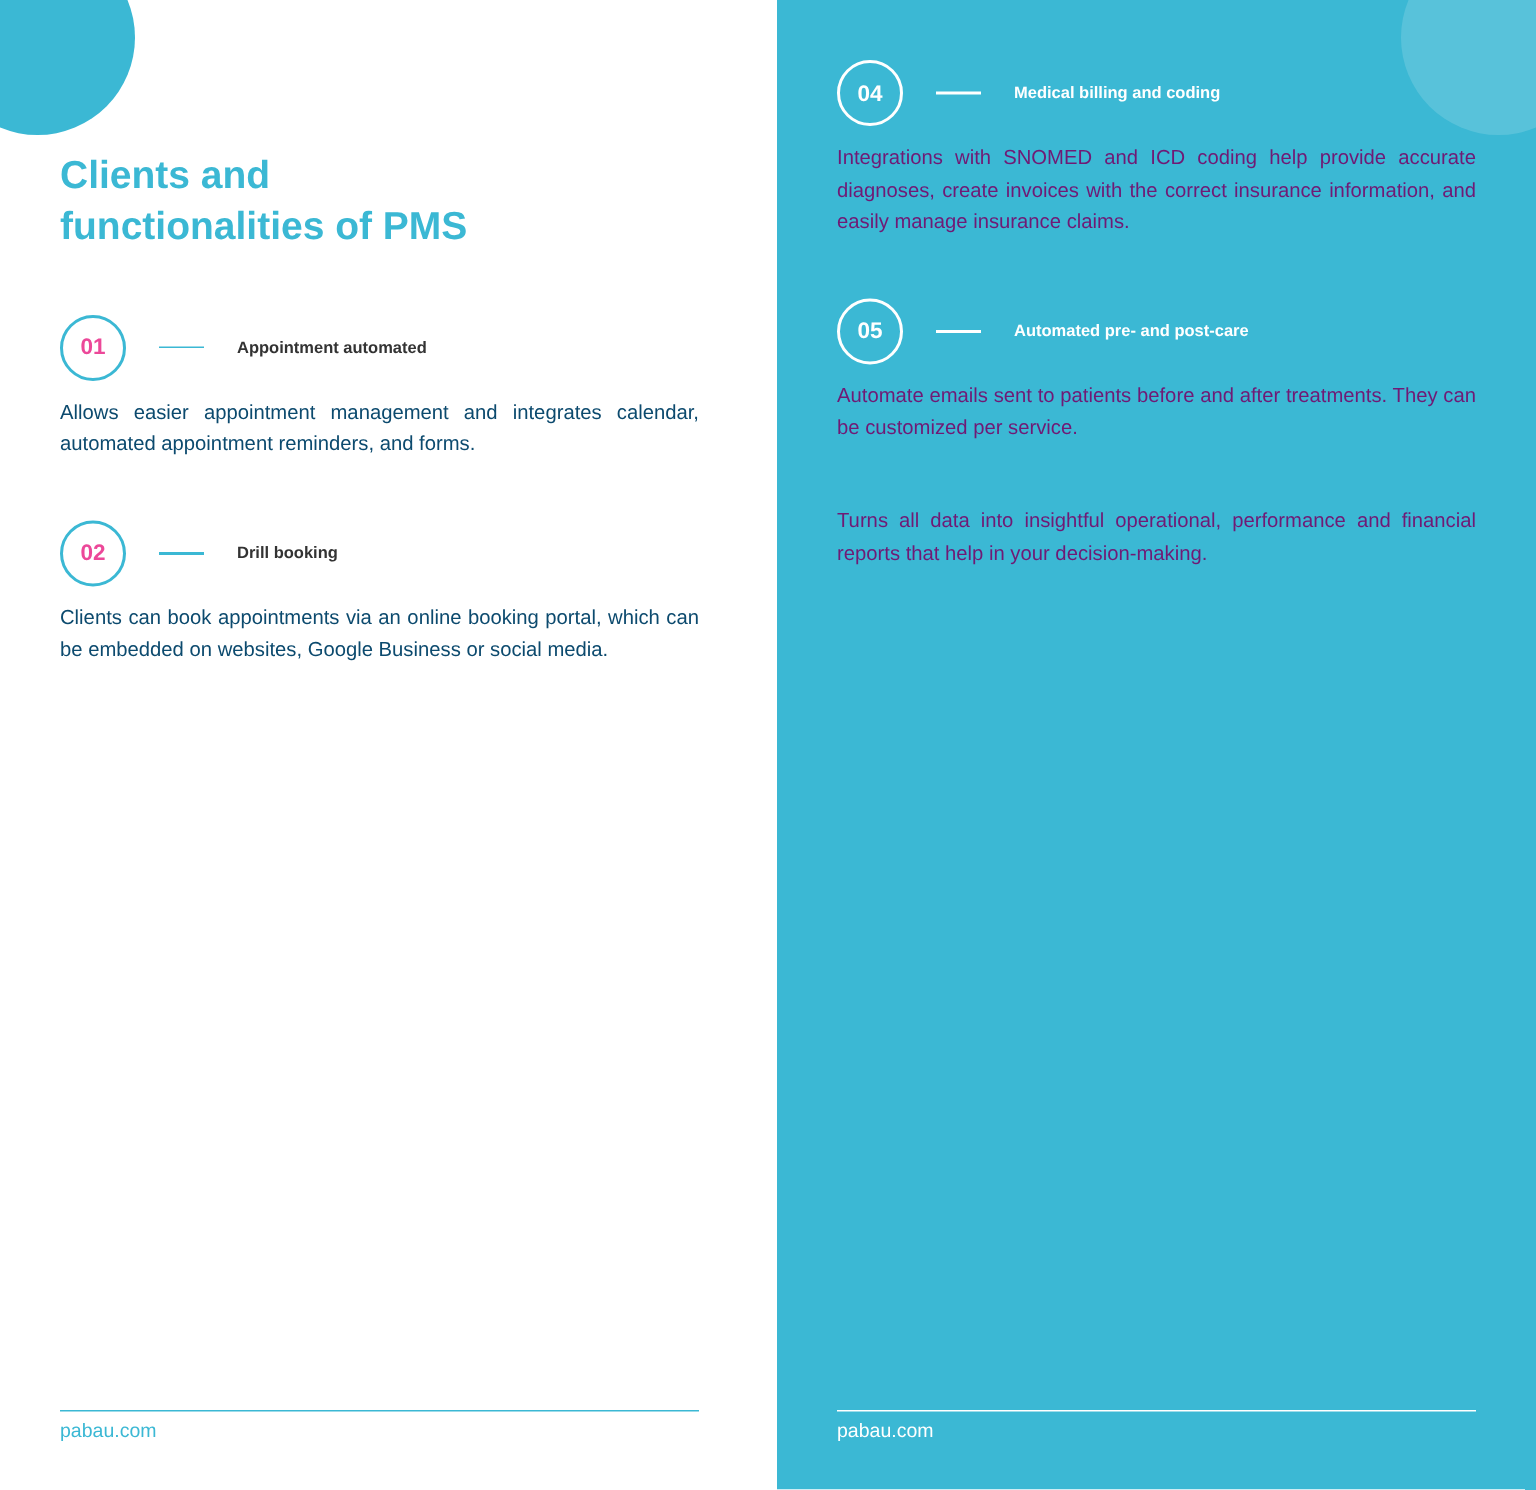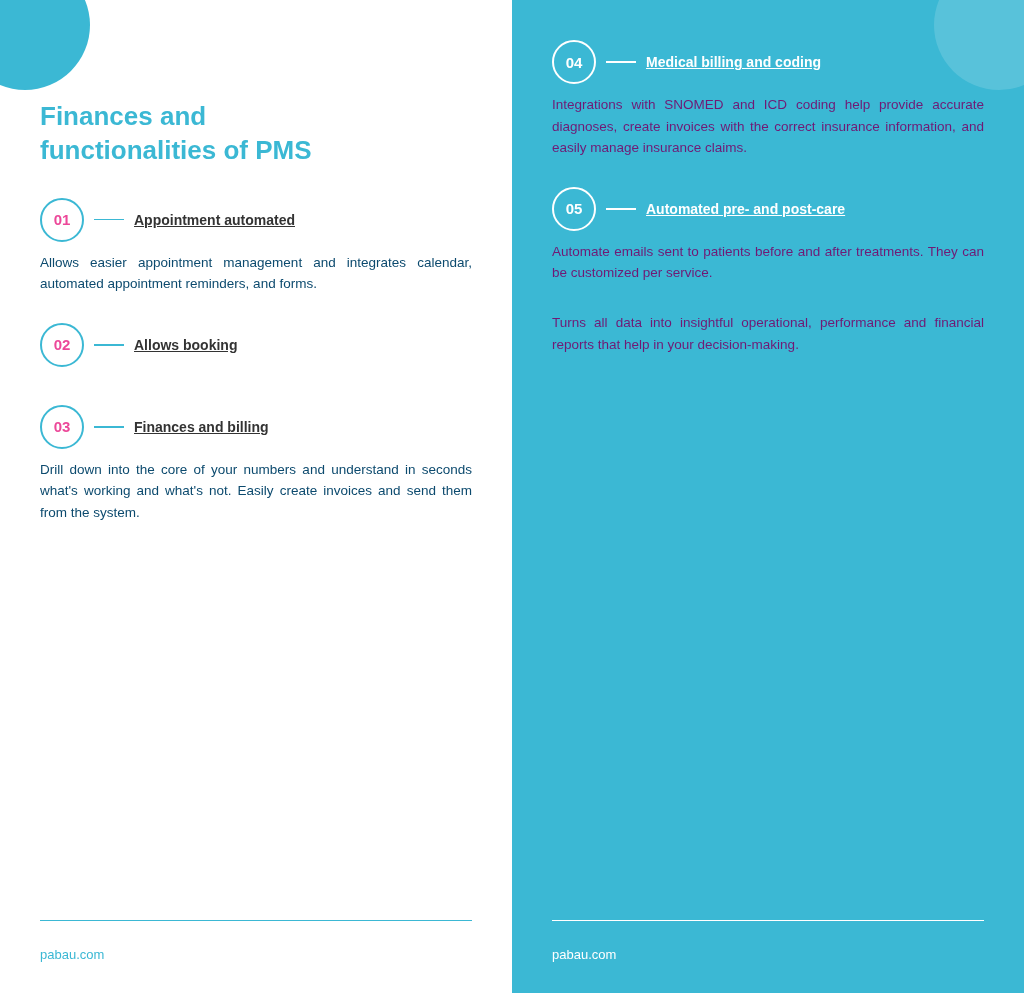--- a/index.html
+++ b/index.html
@@ -1,15 +1,15 @@
 <!DOCTYPE html>
 <html><head>
   <meta charset="utf-8">
   <style>
-    * { margin: 0; padding: 0; box-sizing: border-box; }
+    * { margin: 0; padding: 0; box-sizing: border-box; gap: 12px; }
 
     body {
       width: 1024px;
       height: 993px;
       display: flex;
       font-family: Arial, sans-serif;
       overflow: hidden;
     }
 
     .left-panel {
@@ -102,45 +102,44 @@
       background: #3bb8d4;
       margin: 0 10px;
       flex-shrink: 0;
     }
 
     .right-panel .feature-line {
       background: #ffffff;
     }
 
     .feature-title {
-      font-size: 14px;
+      font-size: 11px;
       font-weight: 700;
       color: #333333;
-      text-decoration: underline;
     }
 
     .right-panel .feature-title {
       color: #ffffff;
     }
 
     .feature-description {
       font-size: 13.5px;
       color: #0c4a6e;
       line-height: 1.6;
       text-align: justify;
       padding-left: 0;
     }
 
     .right-panel .feature-description {
       color: #701a75;
     }
 
     .footer {
       margin-top: auto;
-      padding-top: 24px;
+      padding-top: 4px;
       border-top: 1px solid #3bb8d4;
     }
 
     .right-panel .footer {
       border-top-color: #ffffff;
     }
 
     .footer-url {
       font-size: 13px;
       color: #3bb8d4;
@@ -158,52 +157,45 @@
     }
   </style>
 </head>
 <body>
 
 <div class="left-panel">
   <div class="deco-circle-left"></div>
 
   <div class="page-title">
     <h1>
-      <span>Finances and</span><br>
+      <span>Clients and</span><br>
       <span>functionalities of PMS</span>
     </h1>
   </div>
 
   <div class="features-list">
 
     <div class="feature-item">
       <div class="feature-header">
         <div class="feature-number-circle">01</div>
         <div class="feature-line"></div>
         <span class="feature-title">Appointment automated</span>
       </div>
       <p class="feature-description">Allows easier appointment management and integrates calendar, automated appointment reminders, and forms.</p>
     </div>
 
     <div class="feature-item">
       <div class="feature-header">
         <div class="feature-number-circle">02</div>
         <div class="feature-line"></div>
-        <span class="feature-title">Allows booking</span>
-      </div>
-    </div>
-
-    <div class="feature-item">
-      <div class="feature-header">
-        <div class="feature-number-circle">03</div>
-        <div class="feature-line"></div>
-        <span class="feature-title">Finances and billing</span>
-      </div>
-      <p class="feature-description">Drill down into the core of your numbers and understand in seconds what's working and what's not. Easily create invoices and send them from the system.</p>
-    </div>
+        <span class="feature-title">Drill booking</span>
+      </div>
+      <p class="feature-description">Clients can book appointments via an online booking portal, which can be embedded on websites, Google Business or social media.</p>
+    </div>
+
 
   </div>
 
   <div class="footer">
     <span class="footer-url">pabau.com</span>
   </div>
 </div>
 
 <div class="right-panel">
   <div class="deco-circle-right"></div>

